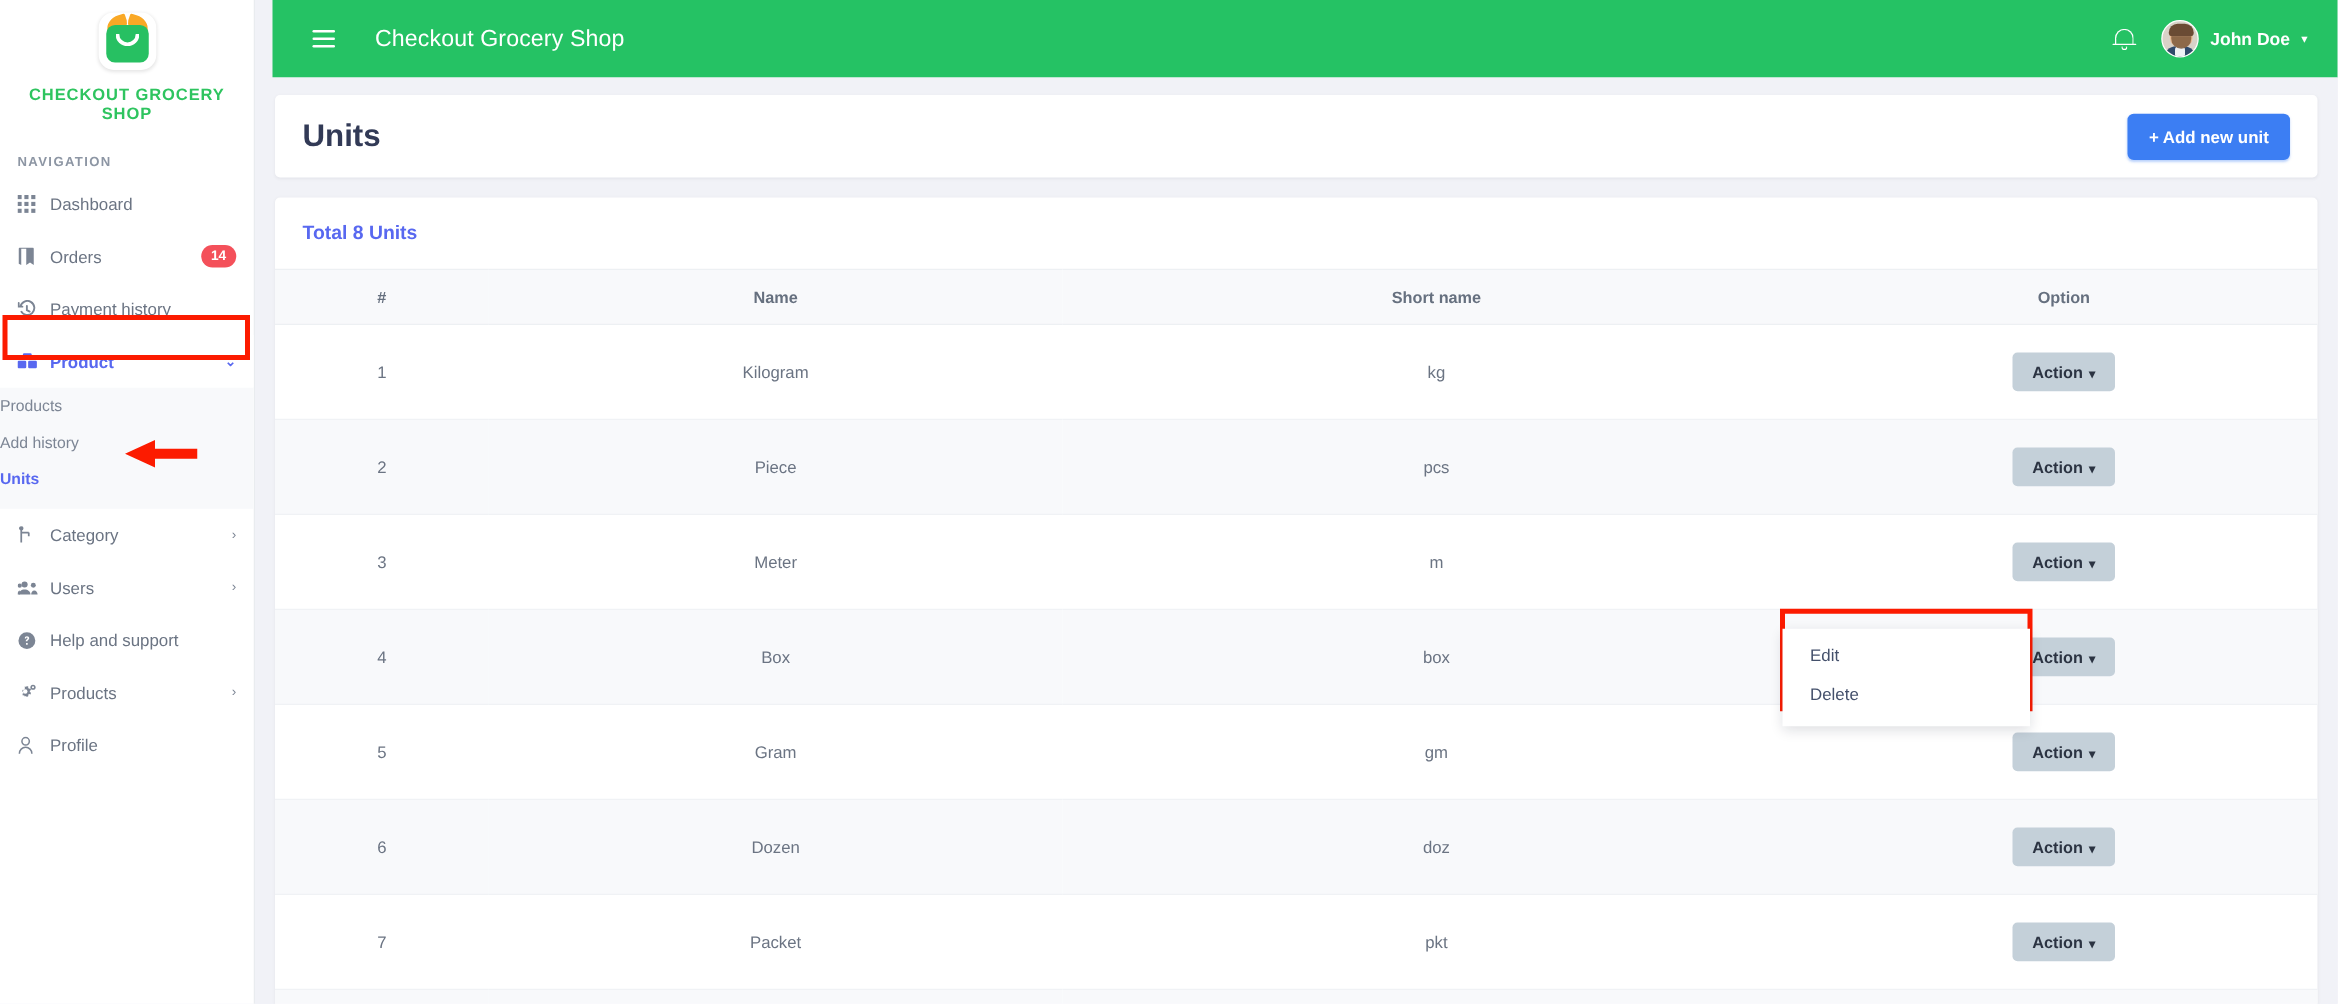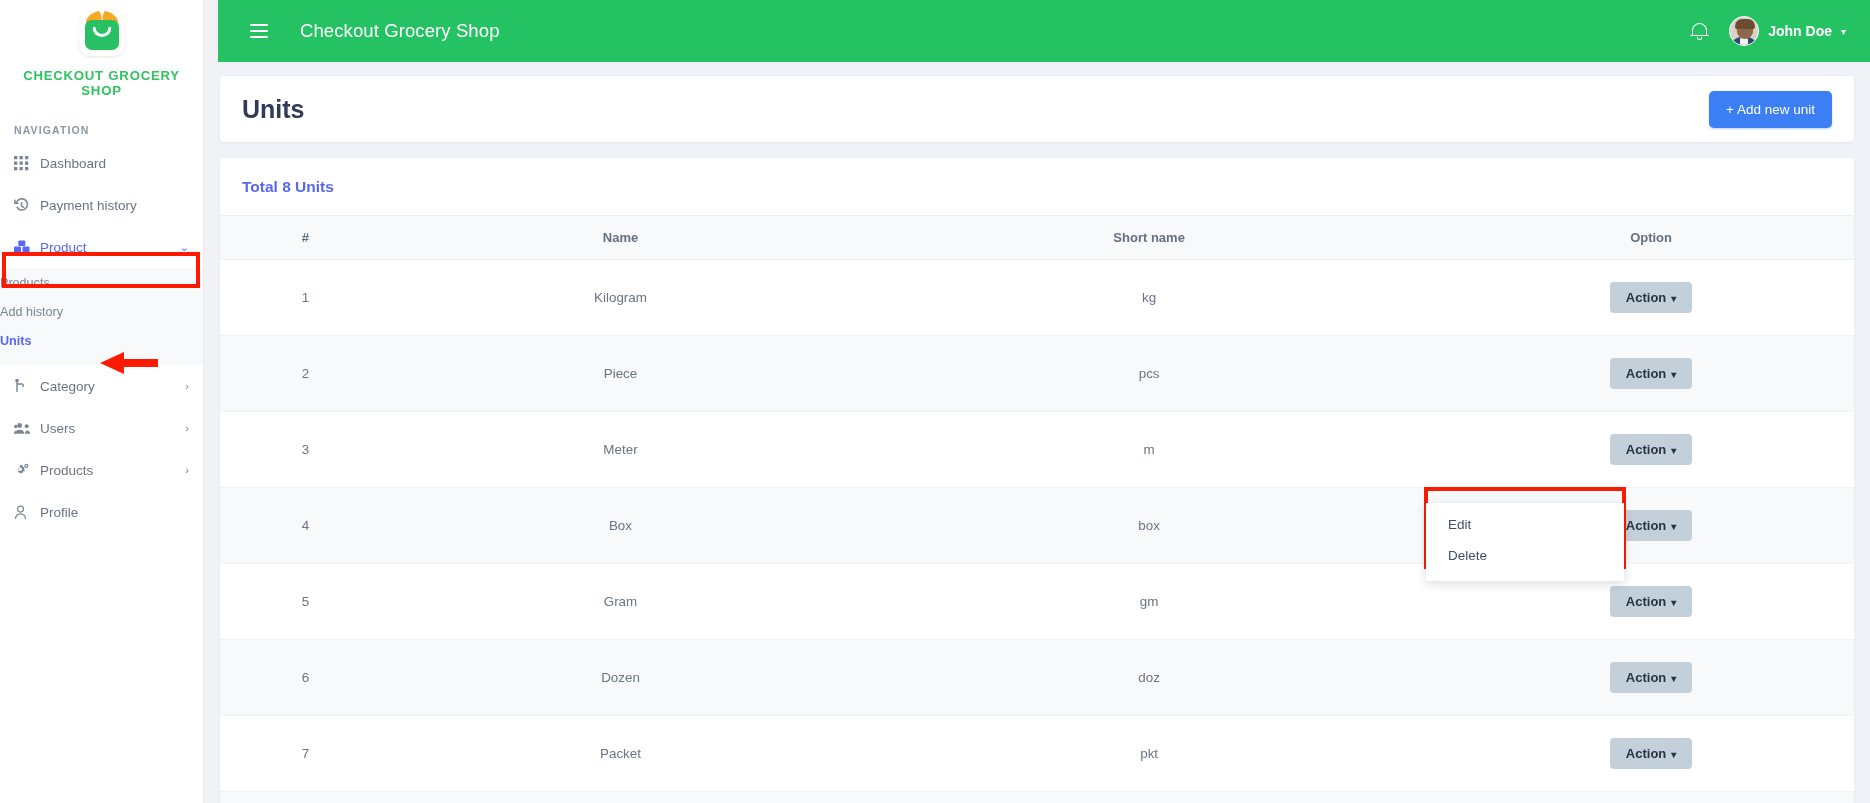--- a/index.html
+++ b/index.html
@@ -60,21 +60,21 @@
   .nav-item {
     display: flex; align-items: center; height: 42px;
     padding: 0 14px 0 14px; color: #6b7483; font-size: 13.5px;
     cursor: pointer; position: relative;
   }
   .nav-item .ic {
     width: 26px; flex: 0 0 26px; display: flex; align-items: center;
     justify-content: flex-start; color: #7c8594; font-size: 14px;
   }
   .nav-item .lbl { flex: 1 1 auto; }
-  .nav-item.active { color: #5868f0; font-weight: 400; background: #ffffff; }
+  .nav-item.active { color: #5868f0; font-weight: 700; background: #ffffff; }
   .nav-item.active .ic { color: #5868f0; }
   .nav-item .badge {
     background: #f4505a; color: #fff; font-size: 11px; font-weight: 700;
     border-radius: 10px; padding: 2px 8px; line-height: 1.3;
   }
   .nav-item .caret { color: #7c8594; font-size: 11px; }
   .nav-item.active .caret { color: #5868f0; }
   .sub-wrap { background: #f8f9fb; }
   .sub-item {
     height: 29px; display: flex; align-items: center;
@@ -149,21 +149,21 @@
     background: #fff; border-radius: 4px;
     box-shadow: 0 1px 3px rgba(16,24,40,.06);
   }
   .page-head {
     margin: 14px 16px 0 16px; height: 66px;
     display: flex; align-items: center; padding: 0 22px;
   }
   .page-title { font-size: 25px; color: #323a56; font-weight: 700; }
   .btn-primary {
     margin-left: auto; background: #3c7ef3; color: #fff; border: none;
-    border-radius: 5px; font-size: 13.5px; font-weight: 400;
+    border-radius: 5px; font-size: 13.5px; font-weight: 700;
     padding: 11px 17px; cursor: pointer; font-family: inherit;
     box-shadow: 0 1px 2px rgba(60,126,243,.35);
   }
 
   .table-card { margin: 16px 16px 0 16px; padding: 0 0 18px 0; position: relative; }
   .total-line {
     color: #5868f0; font-weight: 700; font-size: 15.5px; padding: 20px 0 19px 22px;
   }
   table { width: 100%; border-collapse: collapse; }
   thead th {
@@ -227,20 +227,29 @@
           <rect x="5.5" y="5.5" width="3.3" height="3.3"></rect>
           <rect x="11" y="5.5" width="3.3" height="3.3"></rect>
           <rect x="0" y="11" width="3.3" height="3.3"></rect>
           <rect x="5.5" y="11" width="3.3" height="3.3"></rect>
           <rect x="11" y="11" width="3.3" height="3.3"></rect>
         </svg>
     </span>
     <span class="lbl">Dashboard</span>
   </div>
 
+  <div class="nav-item">
+    <span class="ic">
+      <svg width="14" height="15" viewBox="0 0 14 15" fill="currentColor">
+          <path d="M2 0h10a1 1 0 011 1v13l-3-2-3 2V1H3v13l-2-1V1a1 1 0 011-1z"></path>
+        </svg>
+    </span>
+    <span class="lbl">Orders</span>
+    <span class="badge">14</span>
+  </div>
 
   <div class="nav-item">
     <span class="ic">
       <svg width="15" height="15" viewBox="0 0 16 16" fill="none" stroke="currentColor" stroke-width="1.6">
           <path d="M2.5 5.5A6 6 0 113 9.5"></path>
           <path d="M1 2.5v3.2h3.2" stroke-linecap="round"></path>
           <path d="M8 5v3.6l2.4 1.3" stroke-linecap="round"></path>
         </svg>
     </span>
     <span class="lbl">Payment history</span>
@@ -284,20 +293,29 @@
           <circle cx="1.9" cy="4.4" r="1.8"></circle>
           <path d="M1 12c0-2.6 2.3-4.3 5-4.3S11 9.4 11 12z"></path>
           <path d="M11.6 12c0-2 1-3.5 2.6-3.5S17 10 17 12z"></path>
           <path d="M0 12c0-1.8.7-3.1 2-3.4V12z"></path>
         </svg>
     </span>
     <span class="lbl">Users</span>
     <span class="caret">›</span>
   </div>
 
+  <div class="nav-item">
+    <span class="ic">
+      <svg width="15" height="15" viewBox="0 0 16 16" fill="currentColor">
+          <circle cx="8" cy="8" r="7.2"></circle>
+          <path d="M6.2 6.1c0-1 .8-1.8 1.9-1.8s1.9.7 1.9 1.7c0 1.3-1.6 1.3-1.6 2.6H7c0-1.8 1.6-1.7 1.6-2.6 0-.4-.3-.7-.6-.7-.4 0-.7.3-.7.8zM7.3 10h1.4v1.5H7.3z" fill="#fff"></path>
+        </svg>
+    </span>
+    <span class="lbl">Help and support</span>
+  </div>
 
   <div class="nav-item">
     <span class="ic">
       <svg width="16" height="15" viewBox="0 0 17 16" fill="currentColor">
           <path d="M6.2 2.2l1 .5.8-.8 1.3.7-.3 1.1 1 .6 1.1-.3.4 1.4-1 .6v1.1l1 .6-.4 1.4-1.1-.3-1 .6.3 1.1-1.3.7-.8-.8-1 .5-.6-1-1.1.1-.3-1.4 1-.6-.3-1 -1-.5.6-1.3 1.1.2.6-1z"></path>
           <circle cx="6.6" cy="6.6" r="1.9" fill="#fff"></circle>
           <circle cx="13.2" cy="3" r="2.2"></circle>
           <circle cx="13.2" cy="3" r=".9" fill="#fff"></circle>
         </svg>
     </span>

